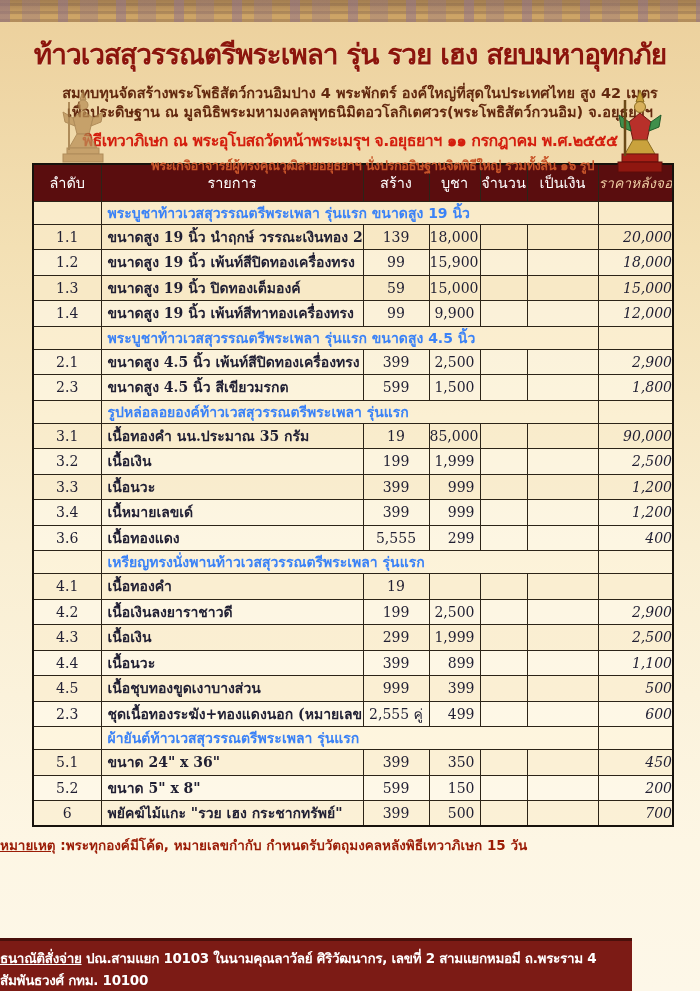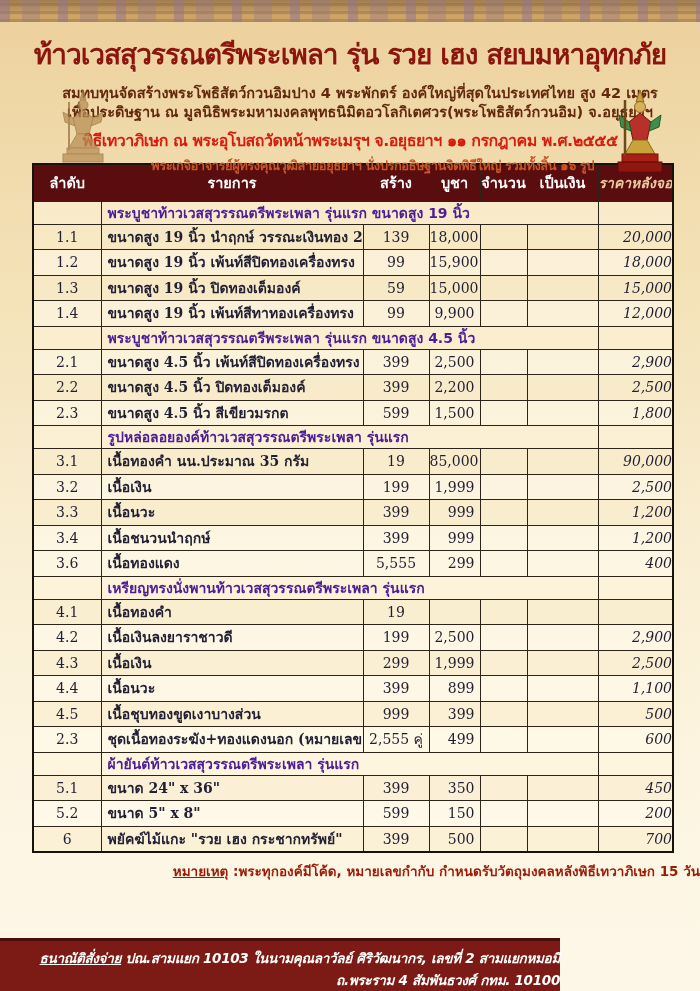--- a/index.html
+++ b/index.html
@@ -45,52 +45,52 @@
   .table-wrap { margin:0 28px 0 32px; }
   table.order {
     width:640px; border-collapse:collapse; table-layout:fixed;
     border:2px solid #17120c;
   }
   table.order th, table.order td {
     border:1px solid #2c2418; overflow:hidden; white-space:nowrap;
   }
   thead th {
     background:#5a0d0e; color:#ffffff;
-    height:37px; font-size:14.5px; font-weight:bold;
+    height:37px; font-size:14.5px; font-weight:normal;
     border-color:#3a0708;
   }
   thead th.h-after {
     color:#ecc9a0; font-style:italic; font-family:"DejaVu Serif", serif; font-size:14px;
   }
   tr.section td {
     height:23px; background:rgba(255,246,222,.55);
-    color:#4c1d95; font-weight:bold; font-size:14px;
+    color:#3b82f6; font-weight:bold; font-size:14px;
     padding-left:6px; text-align:left;
   }
   tr.item td { height:25.5px; font-size:14px; color:#201f33; background:rgba(255,250,236,.62); }
   tr.item.alt td { background:rgba(250,238,206,.62); }
   td.c-no     { text-align:center; font-family:"DejaVu Serif", serif; }
   td.c-desc   { text-align:left; padding-left:6px; font-weight:bold;
                 font-family:"DejaVu Serif", serif; font-size:14.5px; }
   td.c-made   { text-align:center; font-family:"DejaVu Serif", serif; }
   td.c-price  { text-align:right; padding-right:5px; font-family:"DejaVu Serif", serif; }
   td.c-qty, td.c-amount { background:rgba(255,250,236,.62); }
   td.c-after  { text-align:right; 
                 color:#e02a1c; font-style:italic; font-family:"DejaVu Serif", serif; }
   tr.section td.c-after, tr.section td.c-no { background:rgba(255,246,222,.55); }
   
   .note {
-    margin-top:7px; text-align:right; font-size:13.5px; font-weight:bold; color:#9b1c06;padding-left:41px;
+    margin-top:7px; text-align:left; font-size:13.5px; font-weight:bold; color:#9b1c06;
   }
   .note .note-label { text-decoration:underline; }
   
   .footer {
-    position:absolute; left:0; bottom:0; width:560px; height:53px;
+    position:absolute; left:0; bottom:0; width:632px; height:53px;
     background:#7c1b15; border-top:3px solid #49100b;
-    text-align:right; color:#fff;font-style:italic;
+    text-align:left; color:#fff;
   }
   .footer .payee { margin-top:6px; font-size:13.5px; font-weight:bold; letter-spacing:-.3px; }
   .footer .payee-label { text-decoration:underline; }
   .footer .shipping { margin-top:3px; font-size:12.5px; font-weight:bold; color:#f2d79c; }
 </style>
 </head>
 <body>
 
 <div class="top-ornament"></div>
 
@@ -203,29 +203,20 @@
         </tr>
         <tr class="item">
           <td class="c-no">2.1</td>
           <td class="c-desc">ขนาดสูง 4.5 นิ้ว เพ้นท์สีปิดทองเครื่องทรง</td>
           <td class="c-made">399</td>
           <td class="c-price">2,500</td>
           <td class="c-qty"></td>
           <td class="c-amount"></td>
           <td class="c-after">2,900</td>
         </tr>
-        <tr class="item alt">
-          <td class="c-no">2.2</td>
-          <td class="c-desc">ขนาดสูง 4.5 นิ้ว ปิดทองเต็มองค์</td>
-          <td class="c-made">399</td>
-          <td class="c-price">2,200</td>
-          <td class="c-qty"></td>
-          <td class="c-amount"></td>
-          <td class="c-after">2,500</td>
-        </tr>
         <tr class="item">
           <td class="c-no">2.3</td>
           <td class="c-desc">ขนาดสูง 4.5 นิ้ว สีเขียวมรกต</td>
           <td class="c-made">599</td>
           <td class="c-price">1,500</td>
           <td class="c-qty"></td>
           <td class="c-amount"></td>
           <td class="c-after">1,800</td>
         </tr>
         <tr class="section">
@@ -255,21 +246,21 @@
           <td class="c-no">3.3</td>
           <td class="c-desc">เนื้อนวะ</td>
           <td class="c-made">399</td>
           <td class="c-price">999</td>
           <td class="c-qty"></td>
           <td class="c-amount"></td>
           <td class="c-after">1,200</td>
         </tr>
         <tr class="item">
           <td class="c-no">3.4</td>
-          <td class="c-desc">เนื้อชนวนนำฤกษ์</td>
+          <td class="c-desc">เนื้หมายเลขเด์</td>
           <td class="c-made">399</td>
           <td class="c-price">999</td>
           <td class="c-qty"></td>
           <td class="c-amount"></td>
           <td class="c-after">1,200</td>
         </tr>
         <tr class="item">
           <td class="c-no">3.6</td>
           <td class="c-desc">เนื้อทองแดง</td>
           <td class="c-made">5,555</td>

